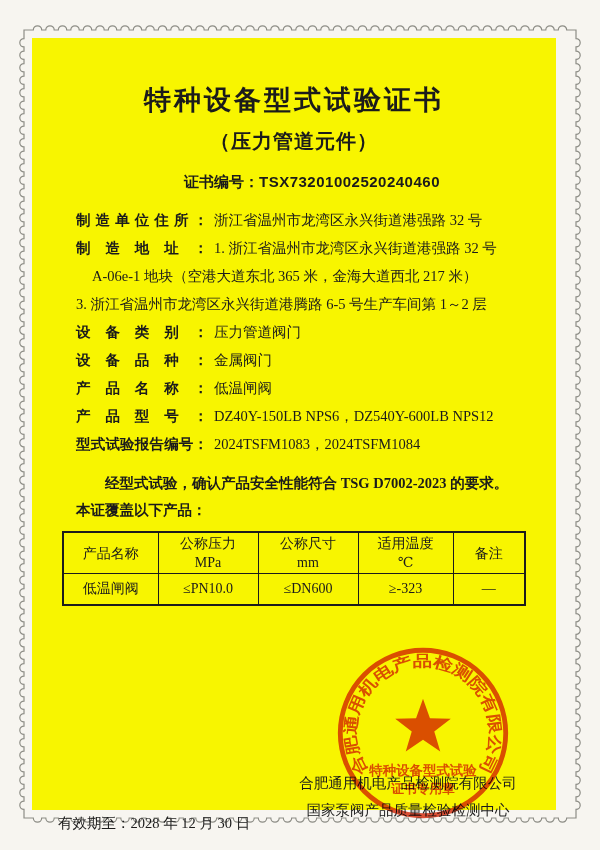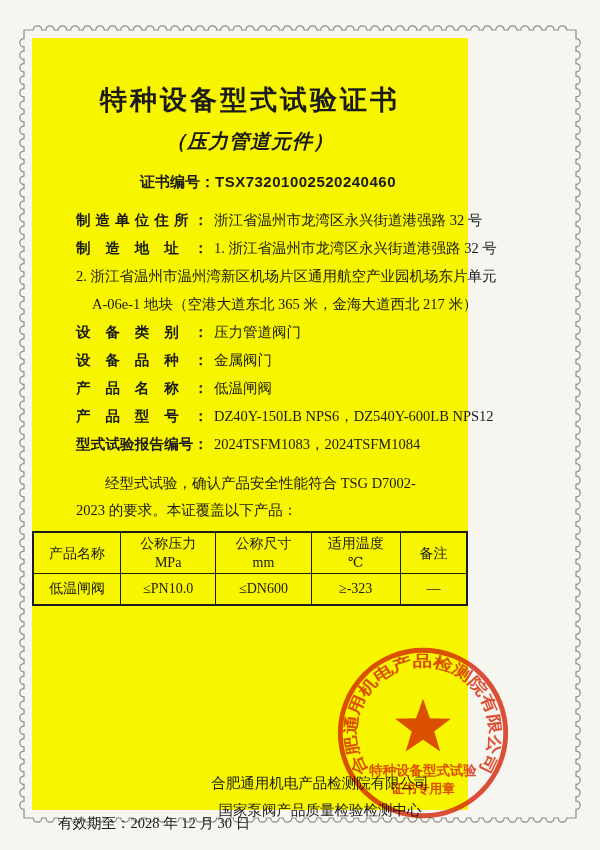--- a/index.html
+++ b/index.html
@@ -9,33 +9,33 @@
     font-family:"Liberation Serif","DejaVu Serif",serif;
     color:#1b1b1b;
     overflow:hidden;
   }
   .page{
     position:relative;width:600px;height:850px;
     background:#f7f5f0;
   }
   svg.scallop{position:absolute;left:0;top:0;width:600px;height:850px;}
   .yellow{
-    position:absolute;left:32px;top:38px;width:436px;height:772px;
+    position:absolute;left:32px;top:38px;width:524px;height:772px;
     background:#f8f500;
   }
   .content{position:relative;width:100%;height:100%;}
   .title{
     margin-top:44px;text-align:center;
     font-family:"Liberation Sans","DejaVu Sans",sans-serif;
     font-size:27px;font-weight:700;letter-spacing:3px;
   }
   .subtitle{
     margin-top:10px;text-align:center;
     font-family:"Liberation Sans","DejaVu Sans",sans-serif;
-    font-size:20px;font-weight:700;letter-spacing:1px;font-style:italic;
+    font-size:20px;font-weight:700;letter-spacing:1px;
   }
   .certno{
     margin-top:18px;text-align:center;
     font-size:15px;
     padding-left:36px;
   }
   .certno .lbl{font-weight:700;}
   .certno .num{font-family:"Liberation Sans","DejaVu Sans",sans-serif;font-weight:600;letter-spacing:.5px;}
   .rows{margin:14px 38px 0 44px;}
   .row{line-height:28px;font-size:14.5px;white-space:nowrap;}
@@ -45,20 +45,21 @@
     text-align:justify;text-align-last:justify;
     vertical-align:top;
   }
   .fvalue{display:inline-block;margin-left:6px;}
   .row.full .fvalue{margin-left:0;}
   .row.ind .fvalue{margin-left:16px;}
   .para{
     margin:12px 36px 0 44px;
     font-size:14.5px;line-height:27px;
     text-indent:2em;
+    font-weight:bold;
   }
   table.spec{
     border-collapse:collapse;
     margin:7px auto 7px;
     table-layout:fixed;
     font-size:14px;
   }
   table.spec{border:2px solid #1c1c1c;}
   table.spec th, table.spec td{
     border:1px solid #1c1c1c;
@@ -100,25 +101,25 @@
         <span class="lbl">证书编号：</span><span class="num">TSX73201002520240460</span>
       </div>
 
       <div class="rows">
         <div class="row">
           <span class="flabel">制造单位住所：</span><span class="fvalue">浙江省温州市龙湾区永兴街道港强路 32 号</span>
         </div>
         <div class="row">
           <span class="flabel">制造地址：</span><span class="fvalue">1. 浙江省温州市龙湾区永兴街道港强路 32 号</span>
         </div>
-        <div class="row full">
-          <span class="fvalue">2. 浙江省温州市温州湾新区机场片区通用航空产业园机场东片单元</span>
-        </div>
         <div class="row full ind">
           <span class="fvalue">A-06e-1 地块（空港大道东北 365 米，金海大道西北 217 米）</span>
+        </div>
+        <div class="row full">
+          <span class="fvalue">3. 浙江省温州市龙湾区永兴街道港腾路 6-5 号生产车间第 1～2 层</span>
         </div>
         <div class="row">
           <span class="flabel">设备类别：</span><span class="fvalue">压力管道阀门</span>
         </div>
         <div class="row">
           <span class="flabel">设备品种：</span><span class="fvalue">金属阀门</span>
         </div>
         <div class="row">
           <span class="flabel">产品名称：</span><span class="fvalue">低温闸阀</span>
         </div>

